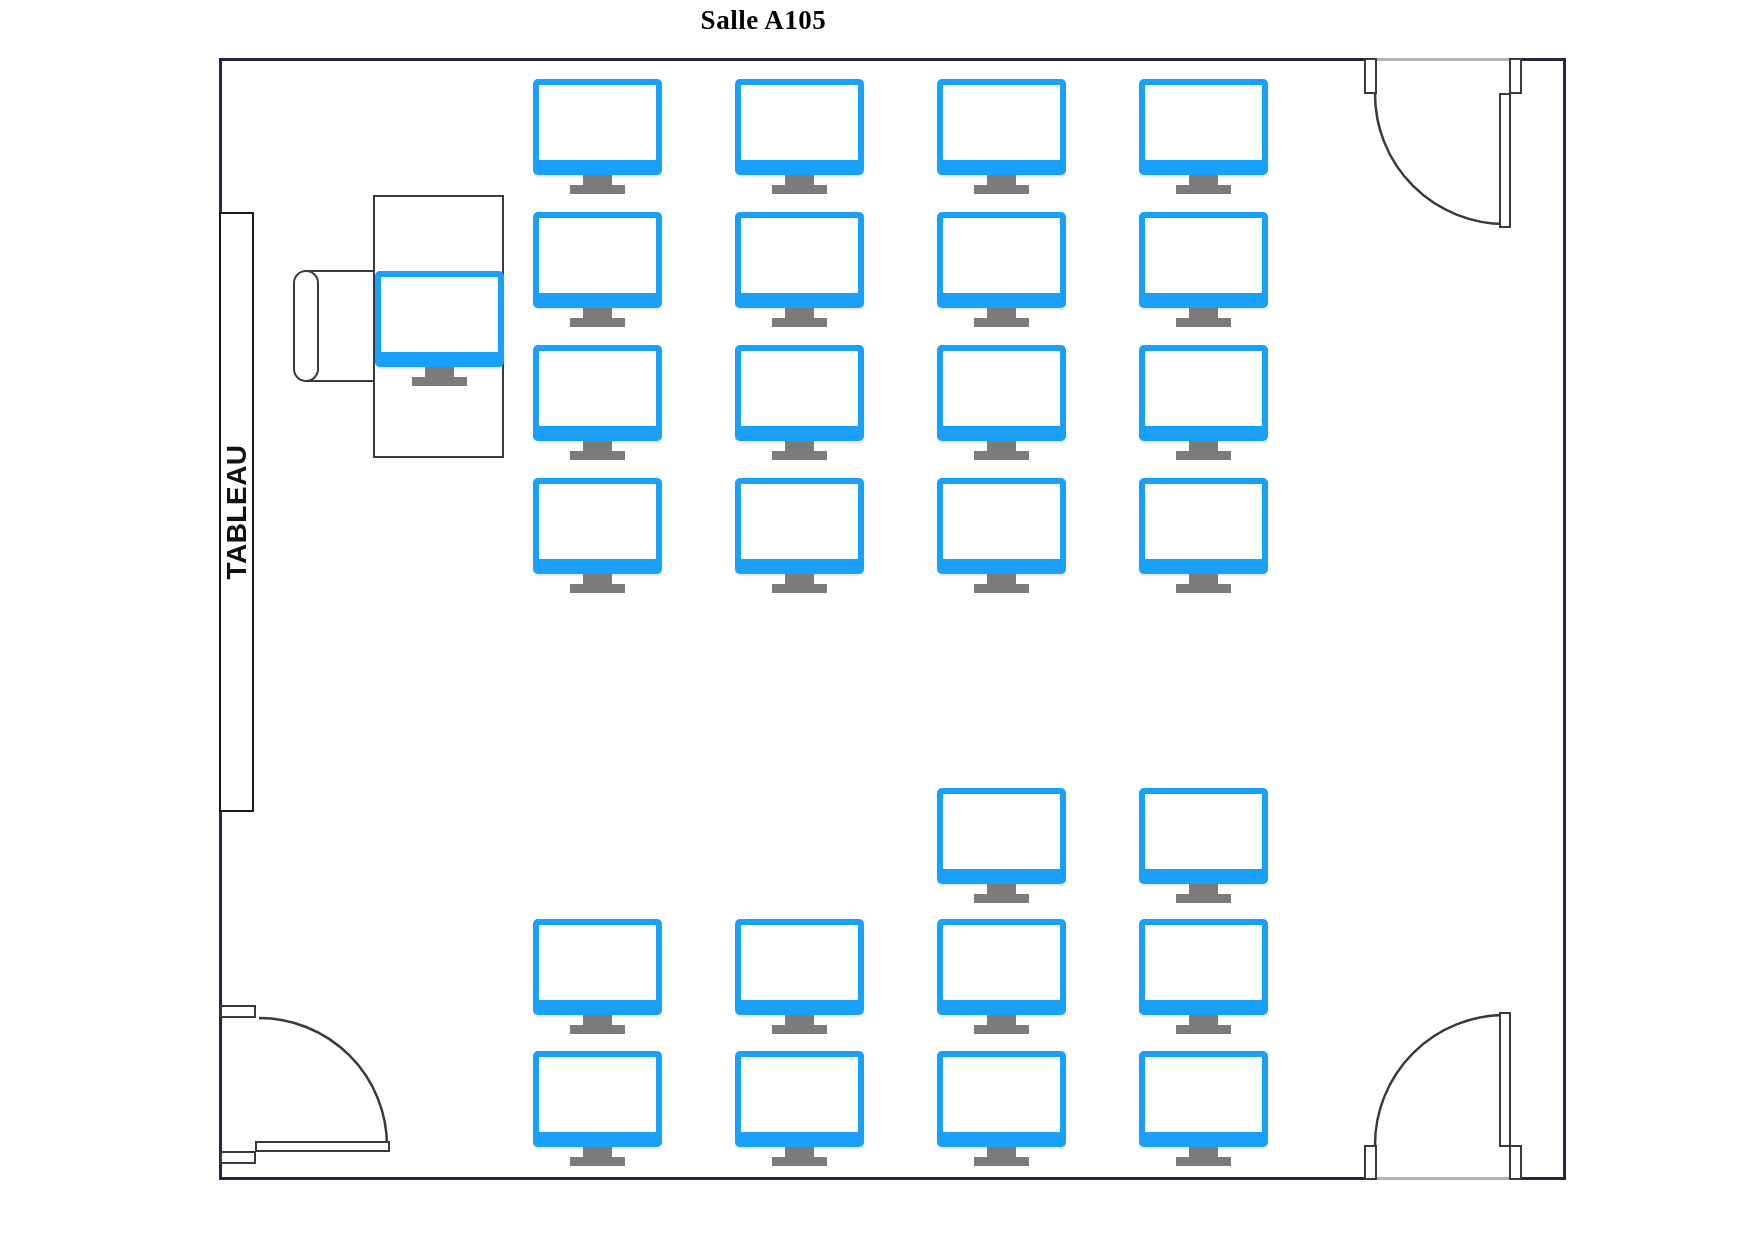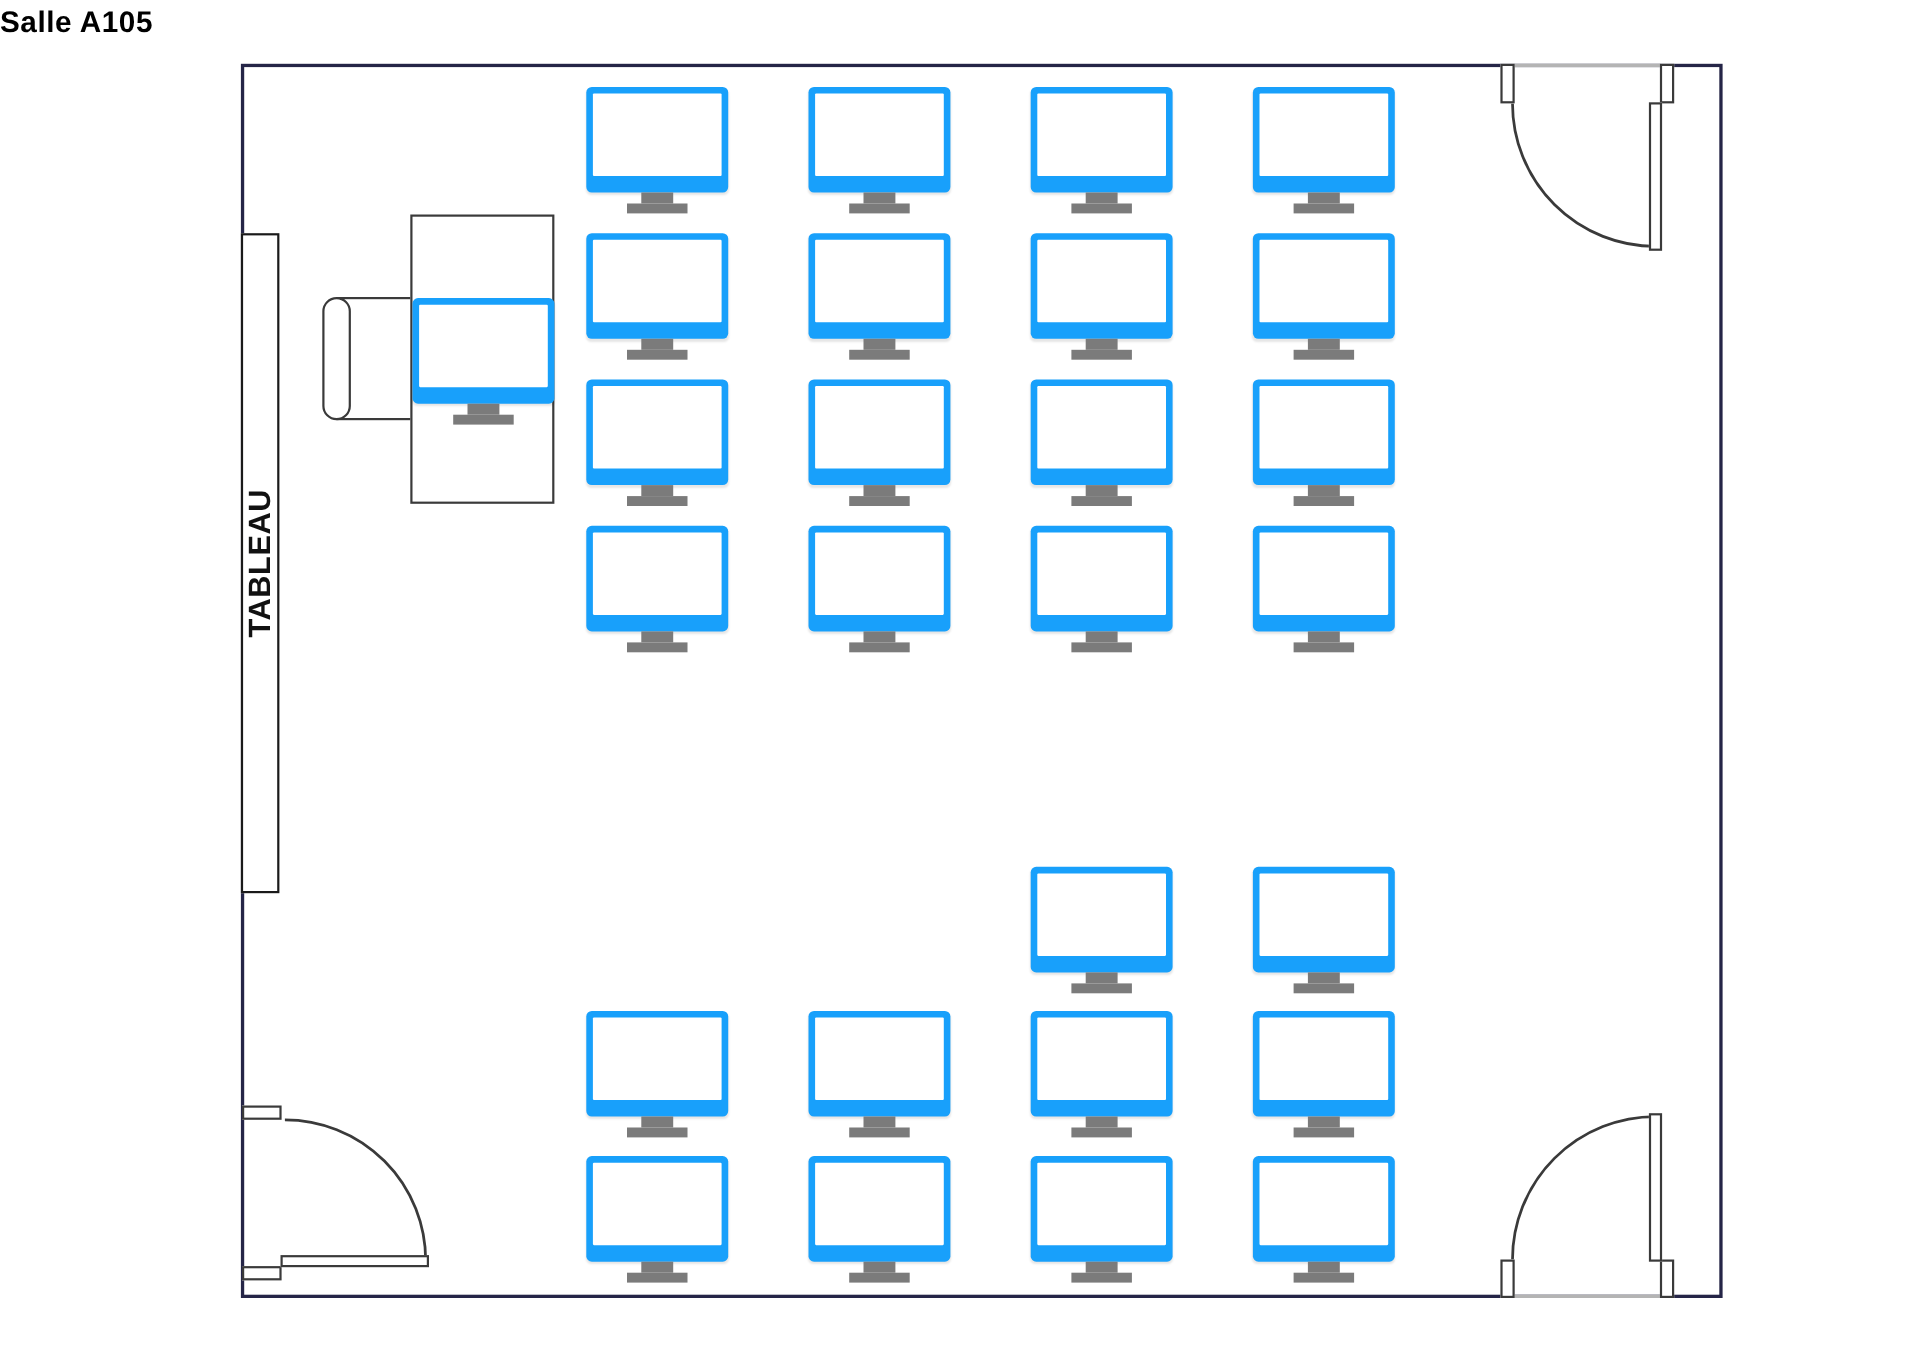--- a/index.html
+++ b/index.html
@@ -15,23 +15,24 @@
   :root {
     --blue: #18a0fb;
     --gray: #7b7b7b;
     --wall: #252547;
     --line: #3a3a3a;
     --opening: #b4b4b4;
   }
 
   .title {
     position: absolute; top: 5px; left: 0;
-    width: 1527px; 
+    width: 1527px; text-align: center;
     font-size: 27px; font-weight: bold; color: #000;
     letter-spacing: 0.5px;
+    font-family: Liberation Serif, serif;
   }
 
   .room {
     position: absolute; left: 219px; top: 58px;
     width: 1347px; height: 1122px;
     border: 3px solid var(--wall);
     background: #fff;
   }
 
   .opening { position: absolute; background: var(--opening); z-index: 2; }

